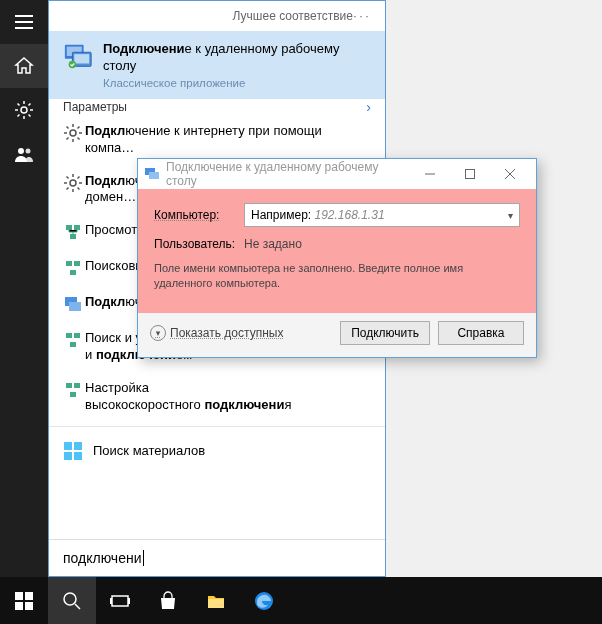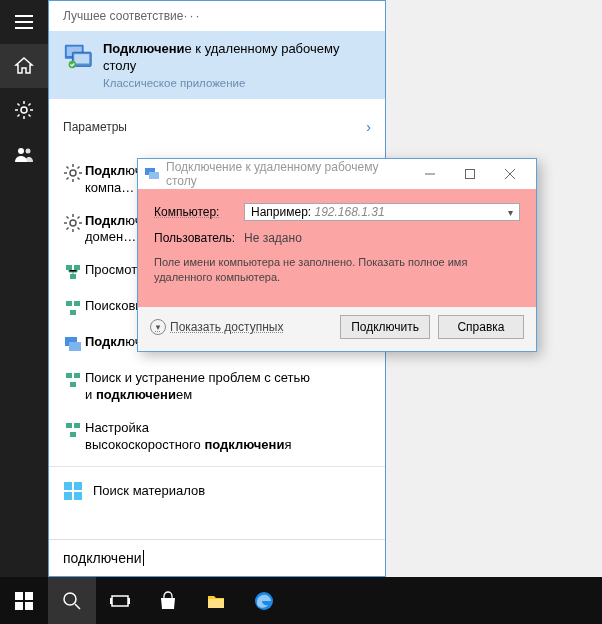--- a/index.html
+++ b/index.html
@@ -14,35 +14,35 @@
 .rail-item.home { background: #333; }
 .rail-item svg { width: 20px; height: 20px; fill: #fff; }
 .rail-item.settings svg { fill: #fff; }
 
 .search-panel {
   position: absolute; left: 48px; top: 0; width: 338px; height: 577px;
   background: #fff; border: 1px solid #5b9bd5; display: flex; flex-direction: column;
 }
 .section-header {
   padding: 8px 14px; font-size: 12px; color: #666; display: flex;
-  justify-content: flex-start; align-items: center;
+  justify-content: flex-end; align-items: center;
 }
 .section-header .more { color: #666; letter-spacing: 2px; cursor: pointer; }
 
 .best-match-item {
   background: #cfe4f6; padding: 10px 14px; display: flex; align-items: flex-start; gap: 10px;
   cursor: pointer;
 }
 .best-match-item .icon-box { width: 30px; height: 30px; flex-shrink: 0; }
 .best-match-item .title { font-size: 13px; color: #000; line-height: 1.3; }
 .best-match-item .title b { font-weight: 600; }
 .best-match-item .sub { font-size: 11.5px; color: #6a8db0; margin-top: 2px; }
 
 .params-header {
-  padding: 20px 14px; font-size: 12px; color: #333;
+  padding: 0 14px; font-size: 12px; color: #333;
   display: flex; justify-content: space-between; align-items: center;
 }
 .params-header .chevron { color: #2b7cd3; font-size: 14px; }
 
 .results-list { flex: 1; overflow: hidden; }
 .result-item {
   padding: 8px 14px; display: flex; align-items: flex-start; gap: 2px;
   font-size: 13px; color: #000; cursor: pointer;
 }
 .result-item .ricon { width: 20px; height: 20px; flex-shrink: 0; display: flex; align-items: center; justify-content: center; }
@@ -90,21 +90,21 @@
 }
 .rdp-banner .big-icon { width: 38px; height: 38px; }
 .rdp-banner .btext { color: #0a5bc4; font-size: 19px; line-height: 1.1; }
 .rdp-banner .btext .b2 { font-weight: 700; }
 
 .rdp-body { padding: 14px 16px 10px 16px; background: #fca5a5; font-size: 12px; color: #444; }
 .rdp-row { display: flex; align-items: center; margin-bottom: 10px; }
 .rdp-row .lbl { width: 90px; color: #000; }
 .rdp-row .lbl.underline { text-decoration: underline dotted; text-decoration-color: #888; }
 .rdp-combo {
-  flex: 1; height: 18px; border: 1px solid #a7a7a7; background: #fff;
+  flex: 1; height: 24px; border: 1px solid #a7a7a7; background: #fff;
   display: flex; align-items: center; padding: 0 6px; font-size: 12px; color: #000;
   justify-content: space-between;
 }
 .rdp-combo .placeholder .ex { font-style: italic; color: #888; }
 .rdp-combo .dd { color: #555; font-size: 10px; }
 .rdp-msg { font-size: 11px; color: #444; line-height: 1.35; margin: 4px 0 12px 0; }
 
 .rdp-footer {
   display: flex; align-items: center; padding: 8px 12px 12px 12px;
   background: #f4f4f4; gap: 8px;
@@ -300,21 +300,21 @@
       <span class="lbl underline">Компьютер:</span>
       <div class="rdp-combo">
         <span class="placeholder"><span>Например: </span><span class="ex">192.168.1.31</span></span>
         <span class="dd">▾</span>
       </div>
     </div>
     <div class="rdp-row">
       <span class="lbl">Пользователь:</span>
       <span>Не задано</span>
     </div>
-    <div class="rdp-msg">Поле имени компьютера не заполнено. Показать полное имя удаленного компьютера.</div>
+    <div class="rdp-msg">Поле имени компьютера не заполнено. Введите полное имя удаленного компьютера.</div>
   </div>
 
   <div class="rdp-footer">
     <div class="show-opts">
       <span class="circ">▾</span>
       <span>Показать доступных</span>
     </div>
     <button class="rdp-btn">Подключить</button>
     <button class="rdp-btn">Справка</button>
   </div>

